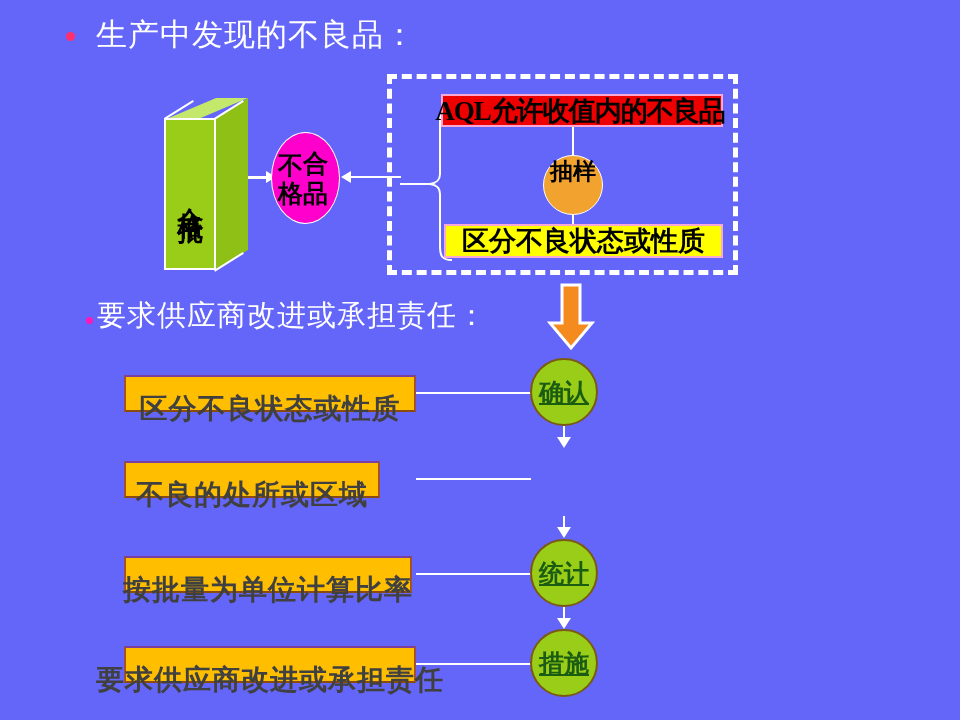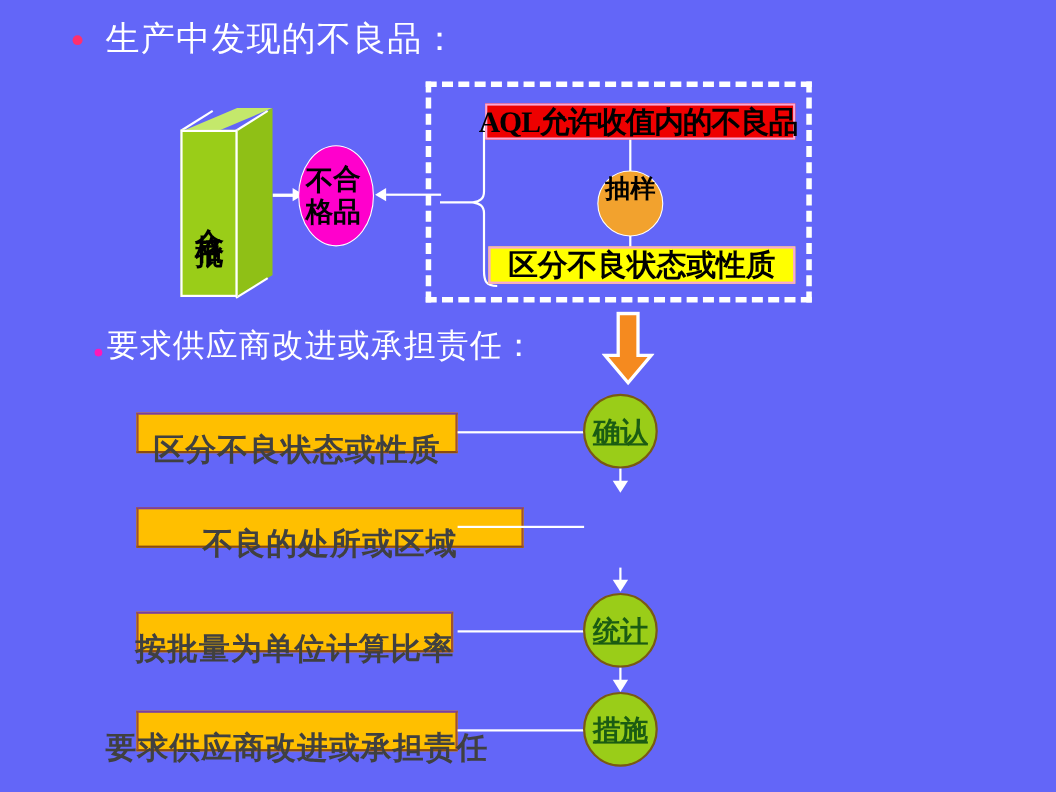--- a/index.html
+++ b/index.html
@@ -356,21 +356,21 @@
     <span>区分不良状态或性质</span>
   </div>
   <div class="wline" style="left:416px; top:392px; width:115px; height:2px;"></div>
   <div class="gcircle" style="left:530px; top:358px;">
     <span>确认</span>
   </div>
 
   <div class="wline" style="left:563px; top:426px; width:2px; height:16px;"></div>
   <div class="warrow-down" style="left:557px; top:437px;"></div>
 
-  <div class="obox" style="left:124px; top:461px; width:352px; height:37px;">
+  <div class="obox" style="left:124px; top:461px; width:256px; height:37px;">
     <span>不良的处所或区域</span>
   </div>
   <div class="wline" style="left:416px; top:478px; width:115px; height:2px;"></div>
 
   <div class="wline" style="left:563px; top:516px; width:2px; height:16px;"></div>
   <div class="warrow-down" style="left:557px; top:527px;"></div>
 
   <div class="obox" style="left:124px; top:556px; width:288px; height:37px;">
     <span>按批量为单位计算比率</span>
   </div>

